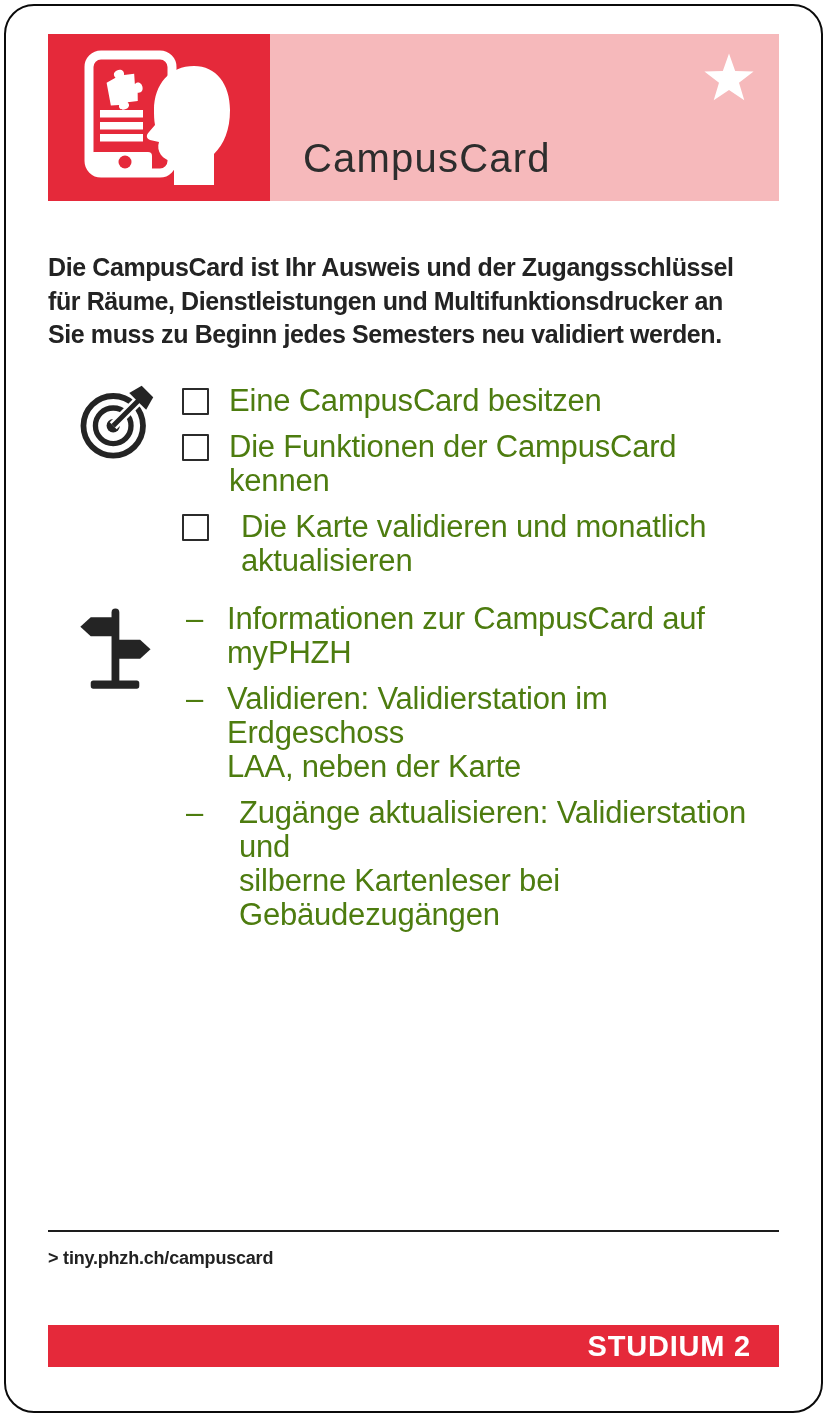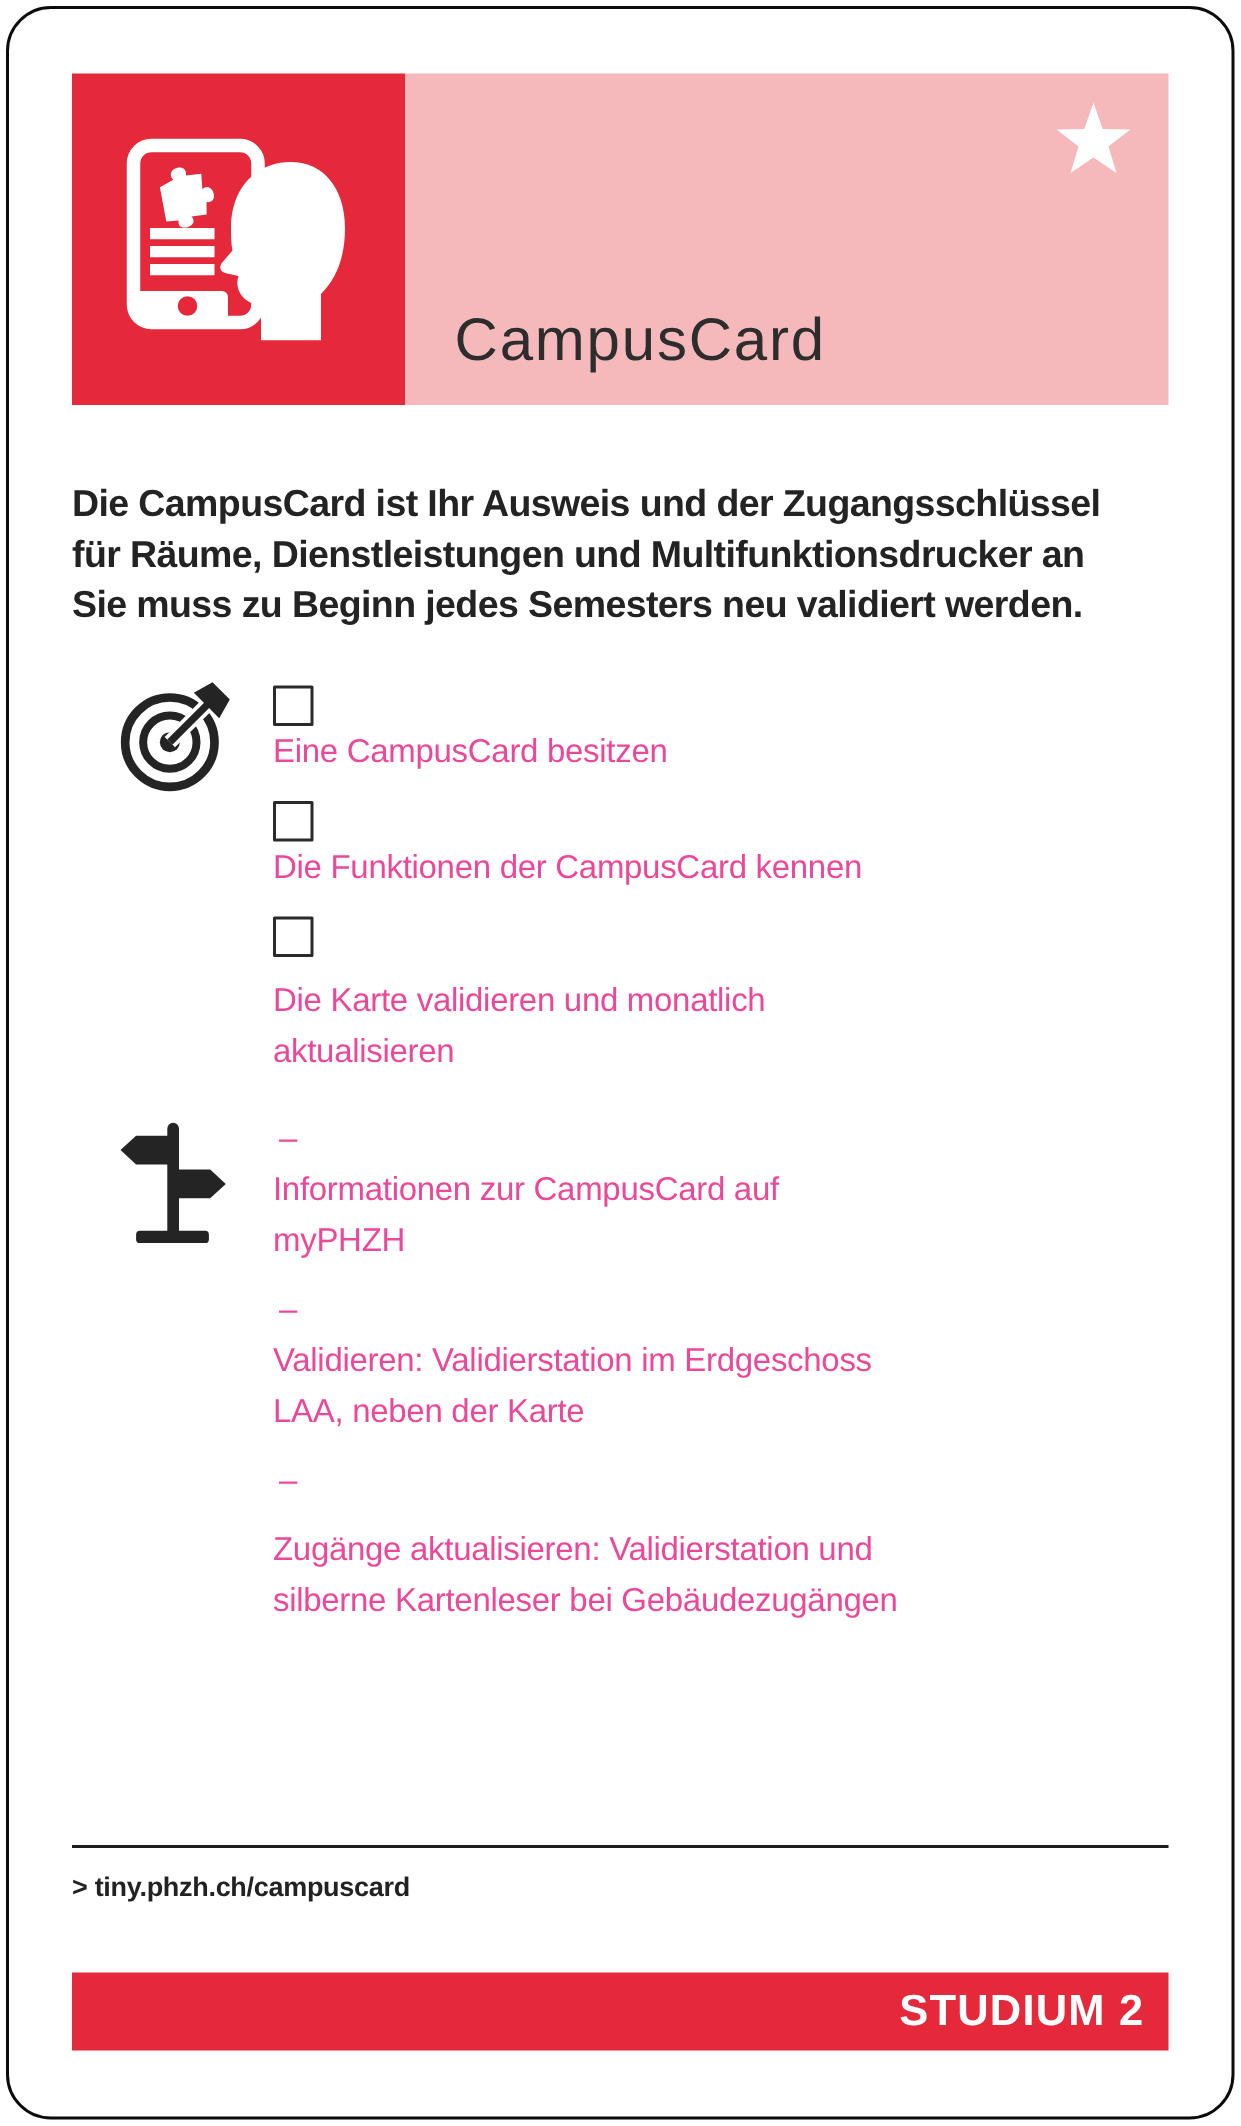--- a/index.html
+++ b/index.html
@@ -15,22 +15,22 @@
     position: absolute;
     inset: 4px;
     border: 2px solid #0b0b0b;
     border-radius: 30px;
     background: #ffffff;
     overflow: hidden;
   }
   
   .header {
     display: flex;
-    margin: 43px 42px 0 42px;
-    height: 221px;
+    margin: 28px 42px 0 42px;
+    height: 167px;
   }
   .header-tile {
     width: 222px;
     flex: none;
     background: var(--accent-red, #e5293a);
     display: flex;
     align-items: center;
     justify-content: center;
   }
   .header-banner {
@@ -74,25 +74,24 @@
     width: 134px;
     flex: none;
     display: flex;
     justify-content: center;
     align-items: flex-start;
   }
   .items { flex: 1; }
   .item {
     display: flex;
     margin-bottom: 12px;
-    font-size: 22px;
+    font-size: 31px;
     line-height: 34px;
-    color: #ec4899;
+    color: #4d7c0f;
     letter-spacing: -0.2px;
-    flex-direction: column;
   }
   .item:last-child { margin-bottom: 0; gap: 12px; }
   .checkbox {
     width: 23px; height: 23px;
     flex: none;
     border: 2px solid #2b2b2b;
     border-radius: 1px;
     margin-top: 4px;
     margin-right: 20px;
     background: #ffffff;
@@ -119,26 +118,26 @@
     font-size: 18px;
     font-weight: 700;
     letter-spacing: -0.2px;
     color: #222222;
     cursor: pointer;
   }
   .footer-bar {
     position: absolute;
     left: 42px; right: 42px;
     bottom: 44px;
-    height: 52px;
+    height: 42px;
     background: var(--accent-red, #e5293a);
     display: flex;
     align-items: center;
     justify-content: flex-end;
-    padding-right: 16px;
+    padding-right: 28px;
     box-sizing: border-box;
   }
   .footer-bar .category {
     color: #ffffff;
     font-size: 29px;
     font-weight: 700;
     letter-spacing: 0.8px;
   }
 </style>
 </head>

